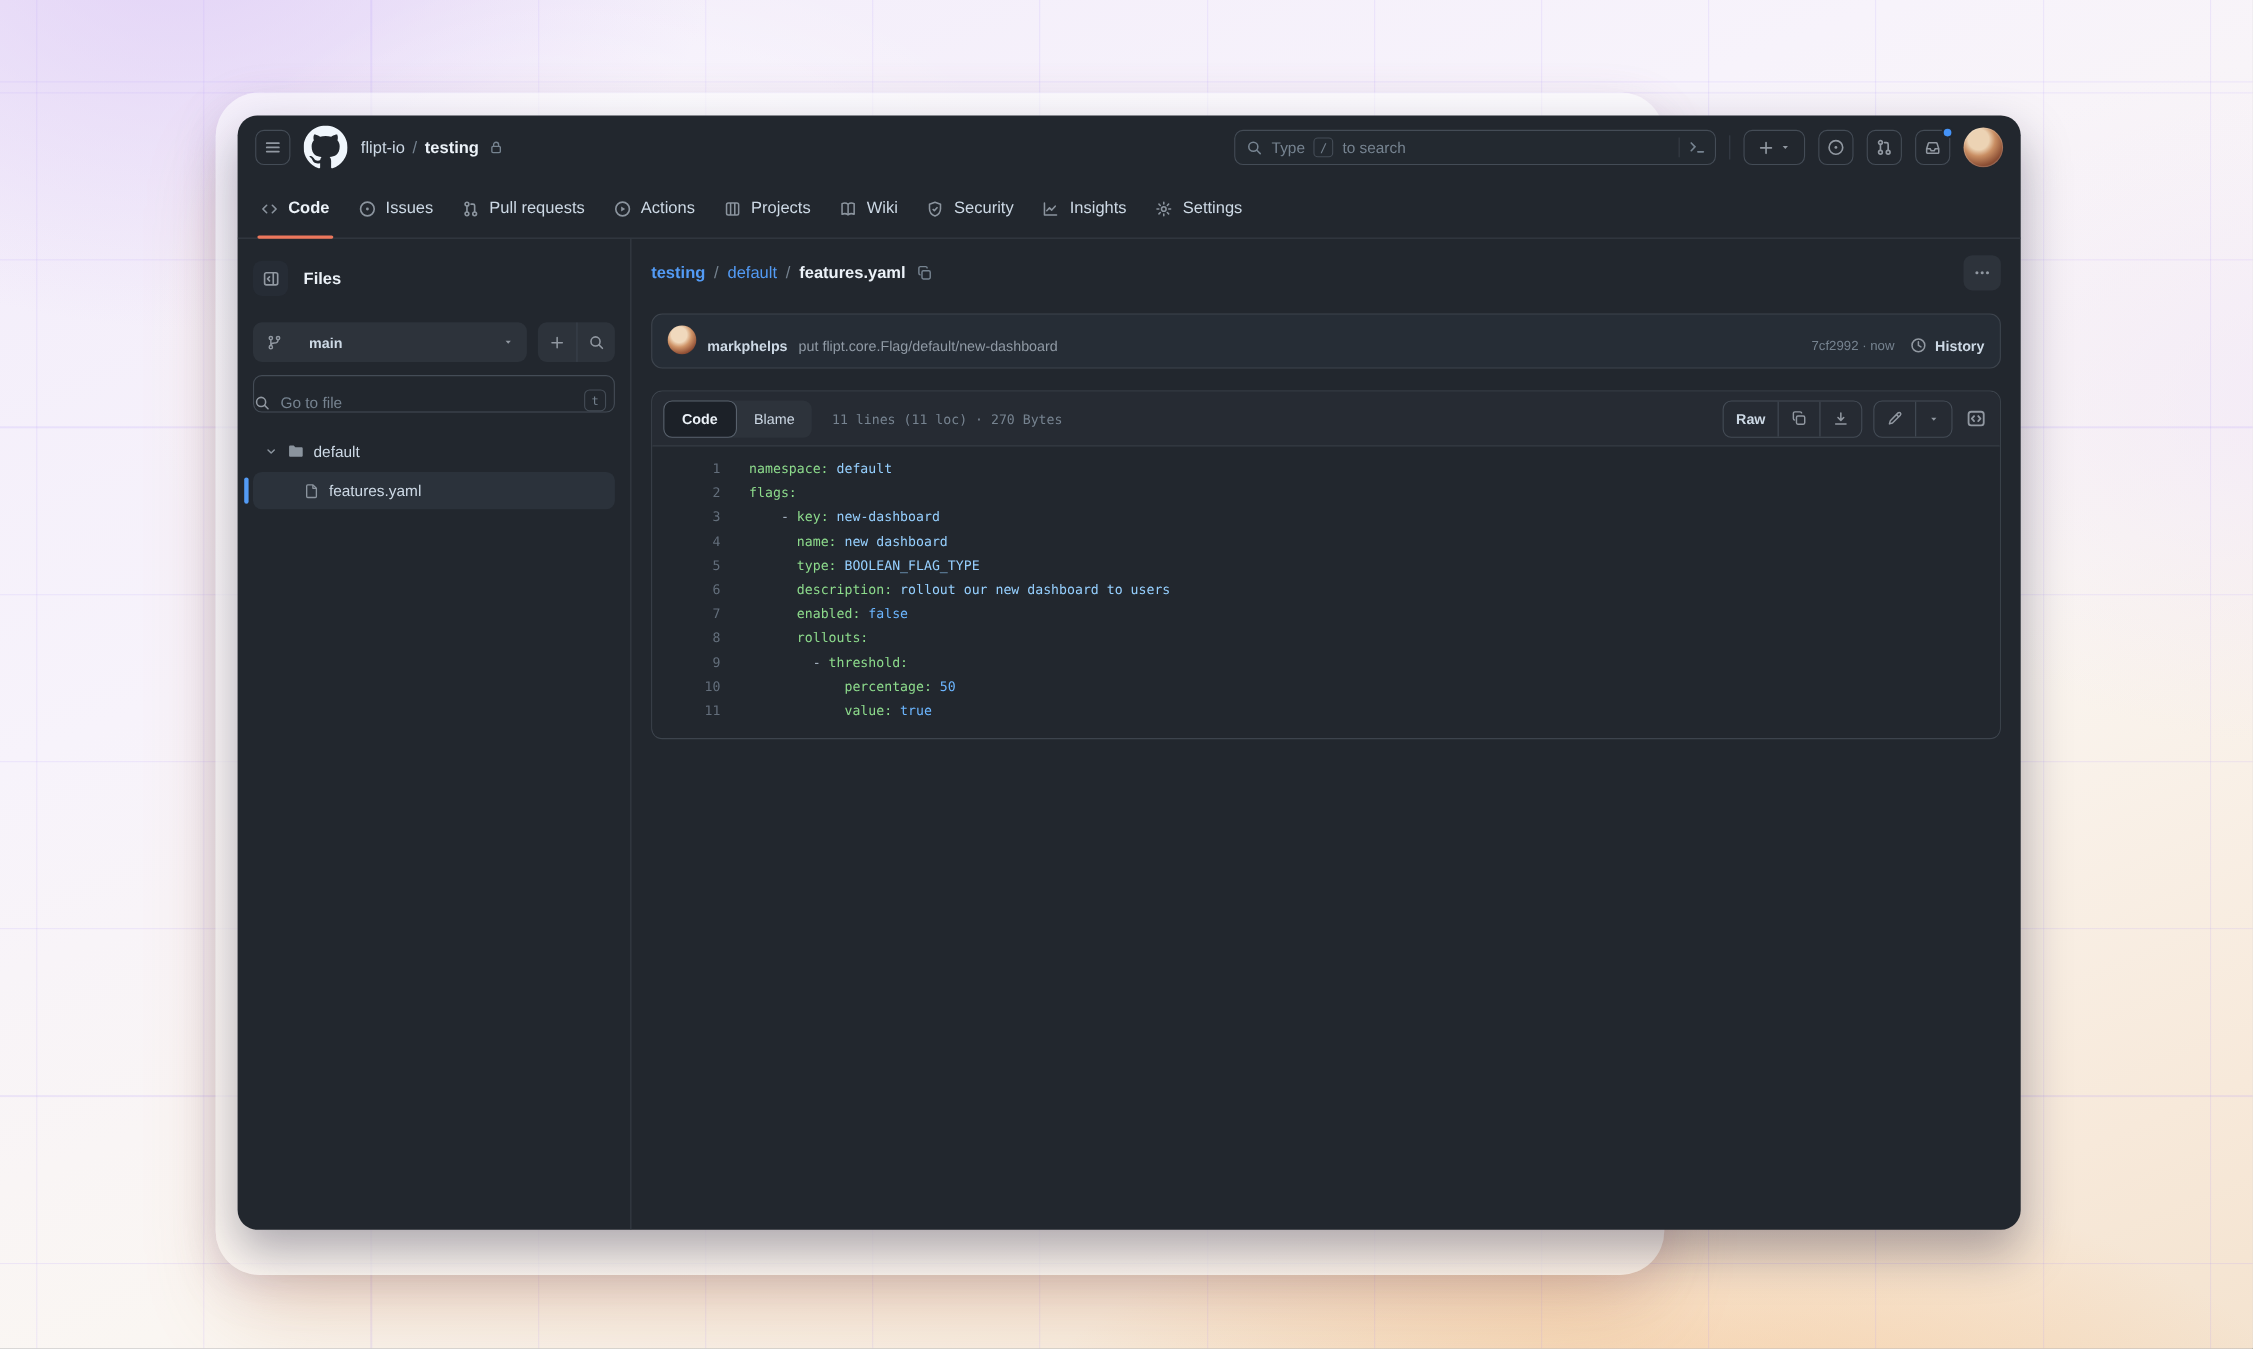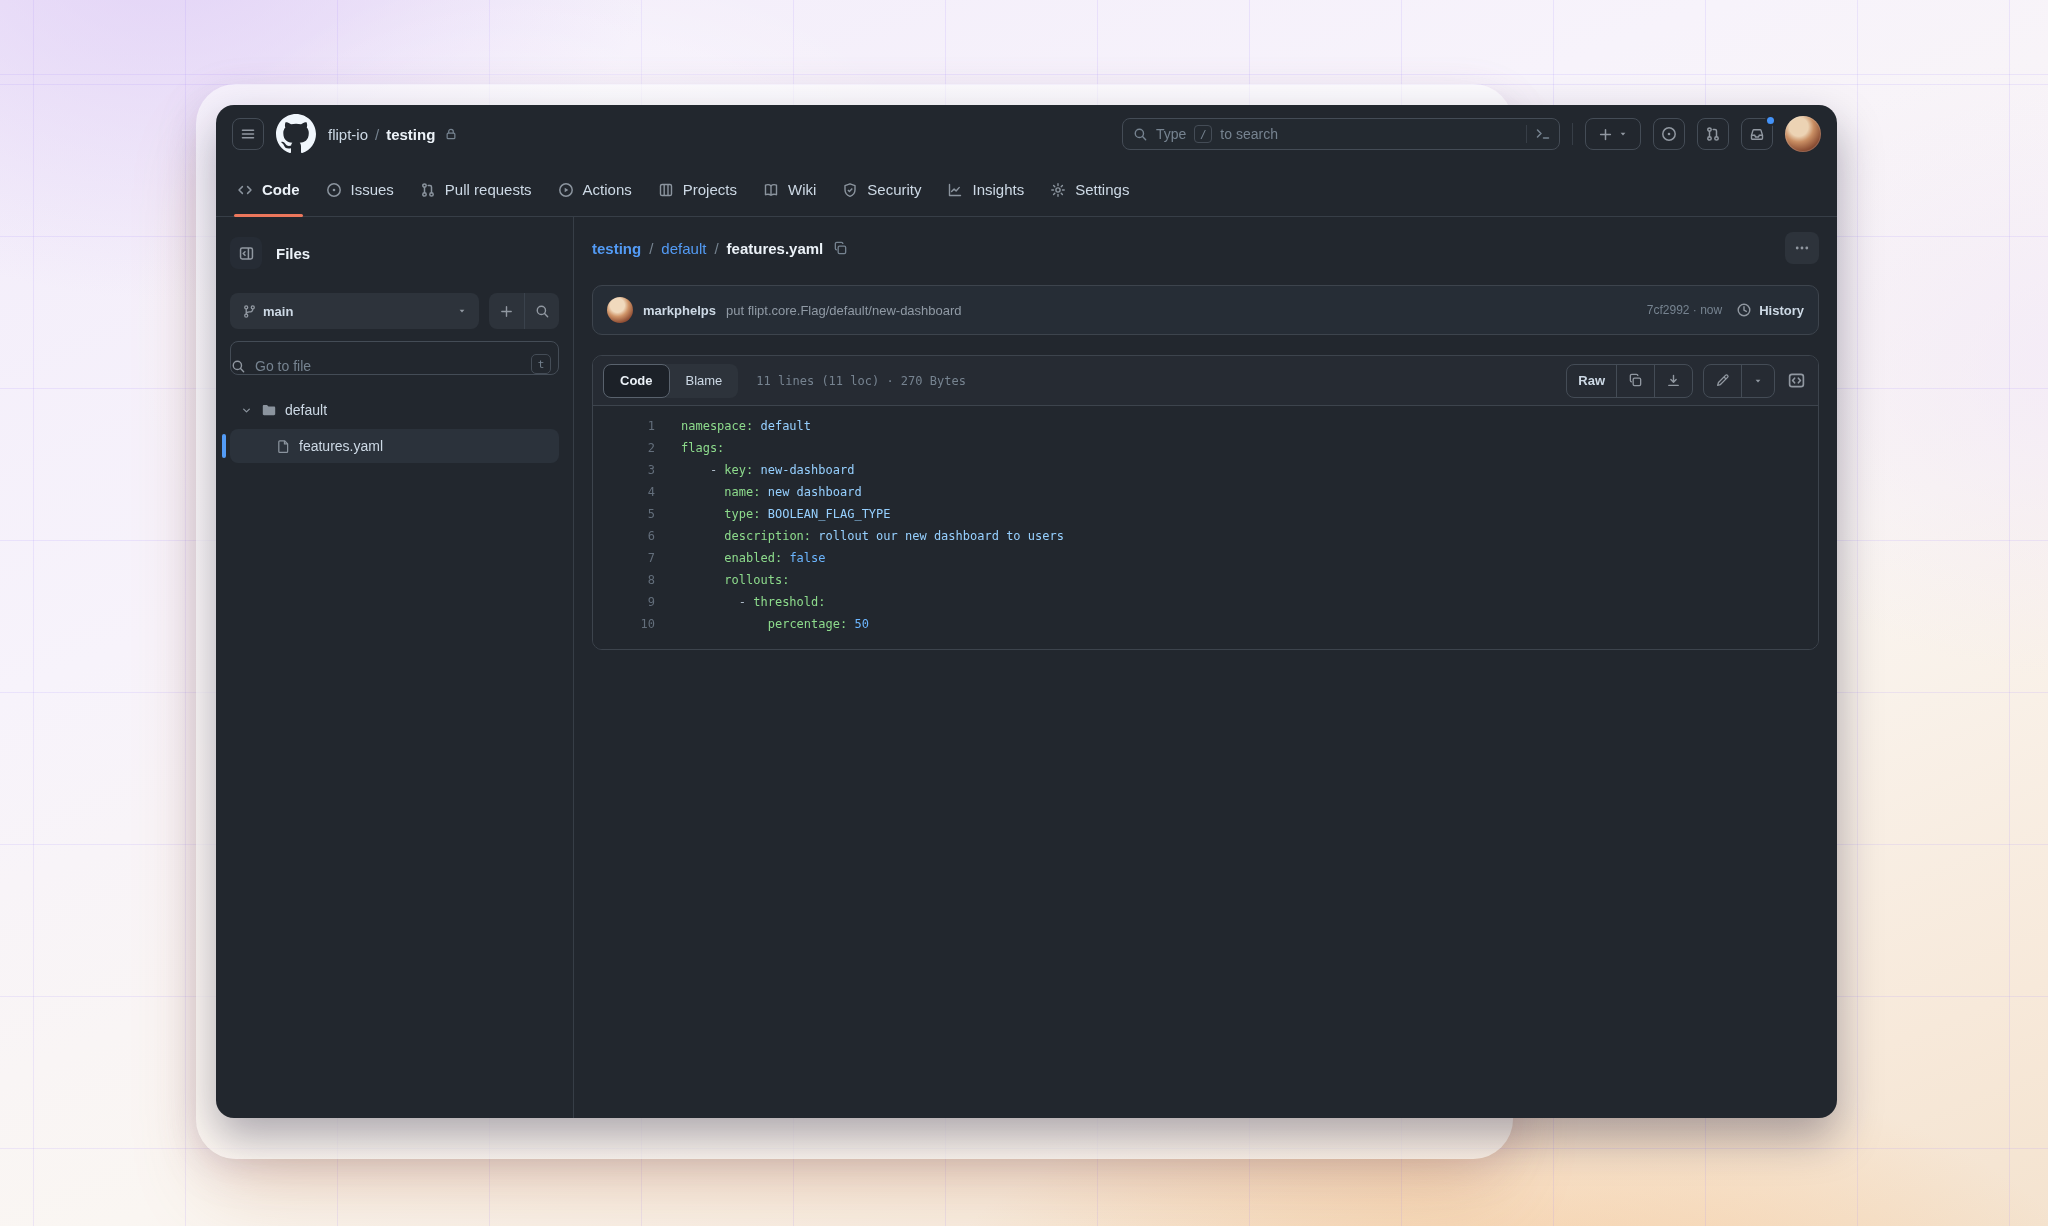--- a/index.html
+++ b/index.html
@@ -103,21 +103,21 @@
   
   .main{ flex:1; display:flex; min-height:0; }
   .sidebar{ width:358px; flex:none; border-right:1px solid var(--border-muted); padding:18px 14px; }
   .side-head{ display:flex; align-items:center; gap:14px; margin:2px 0 24px; }
   .side-head .collapse{ border:none; background:#262c35; }
   .side-title{ font-size:15px; font-weight:700; color:var(--fg-white); }
 
   .branch-row{ display:flex; gap:10px; }
   .branch-sel{
     flex:1; height:36px; background:var(--mutedbg); border-radius:8px; border:none;
-    display:flex; align-items:center; gap:6px; padding:0 12px; cursor:pointer;
+    display:flex; align-items:center; gap:24px; padding:0 12px; cursor:pointer;
   }
   .branch-sel .name{ font-size:13px; font-weight:700; color:var(--fg-bright); }
   .branch-sel .caret{ margin-left:auto; color:#9198a1; }
   .btn-pair{ display:flex; background:var(--mutedbg); border-radius:8px; overflow:hidden; flex:none; }
   .btn-pair .cell{ width:35px; height:36px; display:flex; align-items:center; justify-content:center;
     color:#9198a1; cursor:pointer; background:transparent; border:none; }
   .btn-pair .cell + .cell{ border-left:1px solid #3a424c; }
 
   .goto{ margin-top:12px; height:34px; border:1px solid var(--border); border-radius:8px;
     display:flex; align-items:flex-end; gap:9px; padding:0 7px 0 0; }
@@ -144,21 +144,21 @@
   .crumb-row{ display:flex; align-items:center; height:34px; font-size:15px; gap:8px; }
   .crumb-row .link{ color:var(--accent); cursor:pointer; }
   .crumb-row .link.b{ font-weight:700; }
   .crumb-row .sep{ color:var(--fg-muted); }
   .crumb-row .file{ color:var(--fg-white); font-weight:700; }
   .copy-ic{ color:var(--fg-muted); cursor:pointer; margin-left:2px; }
   .kebab{ margin-left:auto; width:34px; height:32px; border:none; border-radius:8px;
     background:var(--mutedbg); color:#9198a1; display:flex; align-items:center; justify-content:center; cursor:pointer; }
 
   .commit-bar{ margin-top:20px; height:50px; background:var(--panel); border:1px solid #3d444d;
-    border-radius:10px; display:flex; align-items:center; padding:0 14px; gap:10px; }
+    border-radius:10px; display:flex; align-items:flex-end; padding:12px 14px; gap:10px; }
   .commit-bar .cavatar{ width:26px; height:26px; border-radius:50%;
     background:radial-gradient(circle at 40% 32%, #f0d9bd 0 30%, #cf9468 48%, #904f35 74%, #5f3122);
     flex:none; cursor:pointer; }
   .commit-bar .author{ font-size:13px; font-weight:700; color:var(--fg-bright); cursor:pointer; }
   .commit-bar .msg{ font-size:13px; color:#909aa5; cursor:pointer; white-space:nowrap; overflow:hidden;
     text-overflow:ellipsis; }
   .commit-bar .right{ margin-left:auto; display:flex; align-items:center; gap:14px; flex:none; }
   .commit-bar .sha{ font-size:12px; color:var(--fg-muted); }
   .history{ display:flex; align-items:center; gap:7px; font-size:13px; font-weight:700;
     color:var(--fg-bright); cursor:pointer; background:none; border:none; }
@@ -584,19 +584,23 @@
                 <span class="lc"><span class="tok-p">      </span><span class="tok-k">rollouts:</span></span>
               </div>
               <div class="cline">
                 <span class="ln">9</span>
                 <span class="lc"><span class="tok-p">        - </span><span class="tok-k">threshold:</span></span>
               </div>
               <div class="cline">
                 <span class="ln">10</span>
                 <span class="lc"><span class="tok-p">            </span><span class="tok-k">percentage:</span><span class="tok-b"> 50</span></span>
               </div>
+              <div class="cline">
+                <span class="ln">11</span>
+                <span class="lc"><span class="tok-p">            </span><span class="tok-k">value:</span><span class="tok-b"> true</span></span>
+              </div>
             </div>
         </div>
 
       </section>
     </div>
   </div>
 </div>
 
 </body></html>

